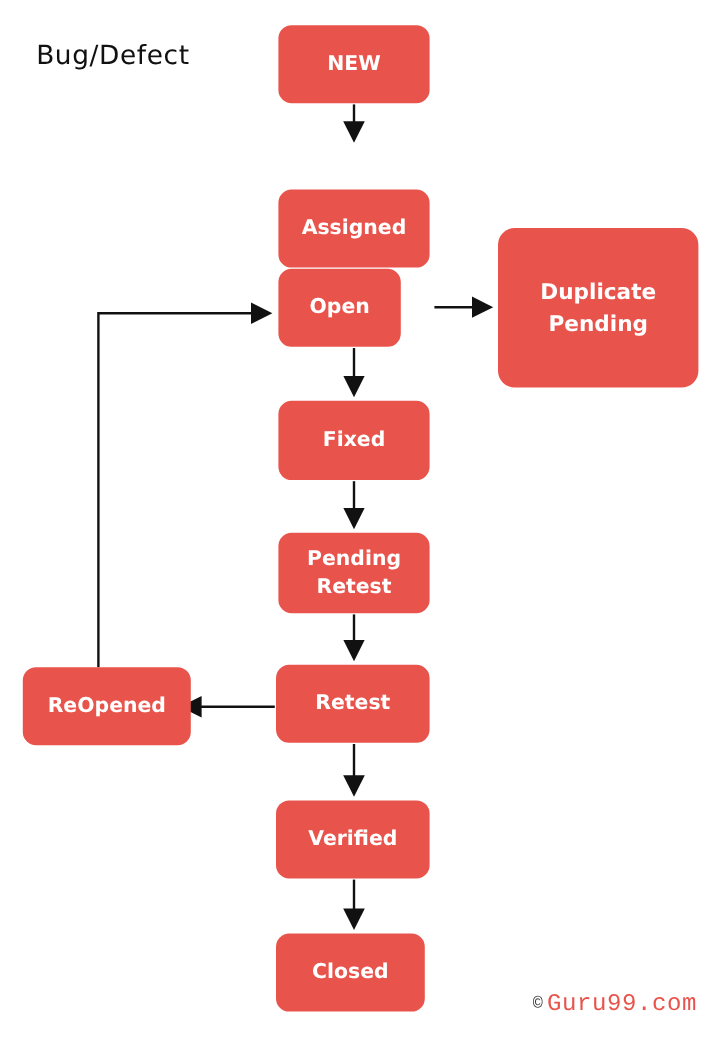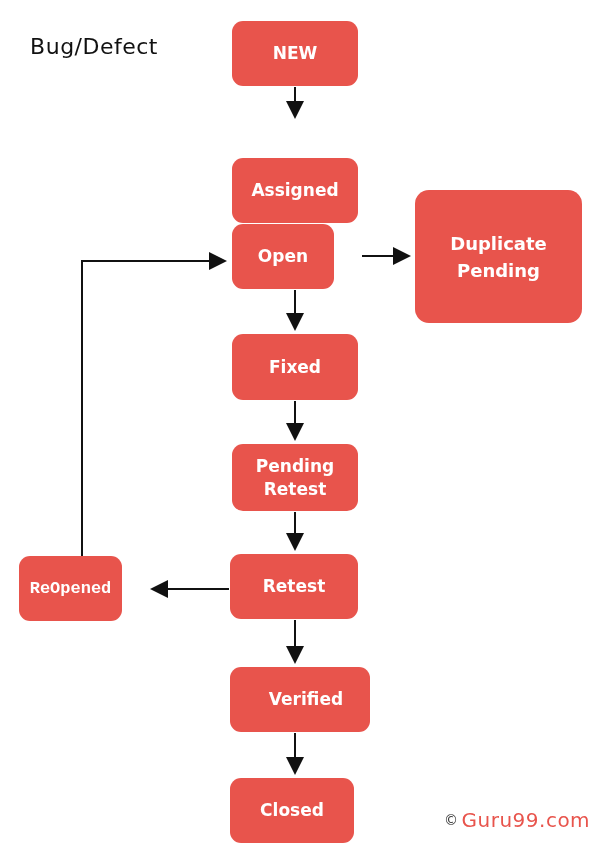--- a/index.html
+++ b/index.html
@@ -16,28 +16,28 @@
     position:absolute;background:#E8544C;color:#ffffff;border-radius:11px;
     display:flex;flex-direction:column;align-items:center;justify-content:center;
     font-weight:bold;font-size:17px;text-align:center;line-height:23px;
   }
   .node-new      {left:232px;top:21px; width:126px;height:65px;}
   .node-assigned {left:232px;top:122px;width:126px;height:65px;margin-top:36px;}
   .node-open     {left:232px;top:224px;width:102px;height:65px;}
   .node-fixed    {left:232px;top:334px;width:126px;height:66px;}
   .node-pending  {left:232px;top:444px;width:126px;height:67px;}
   .node-retest   {left:230px;top:554px;width:128px;height:65px;}
-  .node-verified {left:230px;top:667px;width:128px;height:65px;padding-left:12px;}
+  .node-verified {left:230px;top:667px;width:128px;height:65px;}
   .node-closed   {left:230px;top:778px;width:124px;height:65px;}
   .node-terminal {left:415px;top:190px;width:167px;height:133px;font-size:18px;line-height:27px;border-radius:14px;}
-  .node-reopened {left:19px; top:556px;width:103px;height:65px;font-family:Liberation Mono, monospace;}
+  .node-reopened {left:19px; top:556px;width:140px;height:65px;}
   .arrows{position:absolute;left:0;top:0;width:603px;height:864px;}
   .watermark{
-    position:absolute;left:444px;top:808px;width:150px;white-space:nowrap;
-    font-size:20px;color:#E8544C;font-weight:500;letter-spacing:0.5px;
+    position:absolute;left:444px;top:826px;width:150px;white-space:nowrap;
+    font-size:20px;color:#E8544C;font-weight:500;letter-spacing:0.5px;font-family:Liberation Mono, monospace;
   }
   .watermark .copy{color:#3a3a3a;font-size:14px;vertical-align:2px;margin-right:3px;}
 </style>
 </head>
 <body>
 
 <div class="canvas">
 
   <div class="title">
     <div>Bug/Defect</div>

